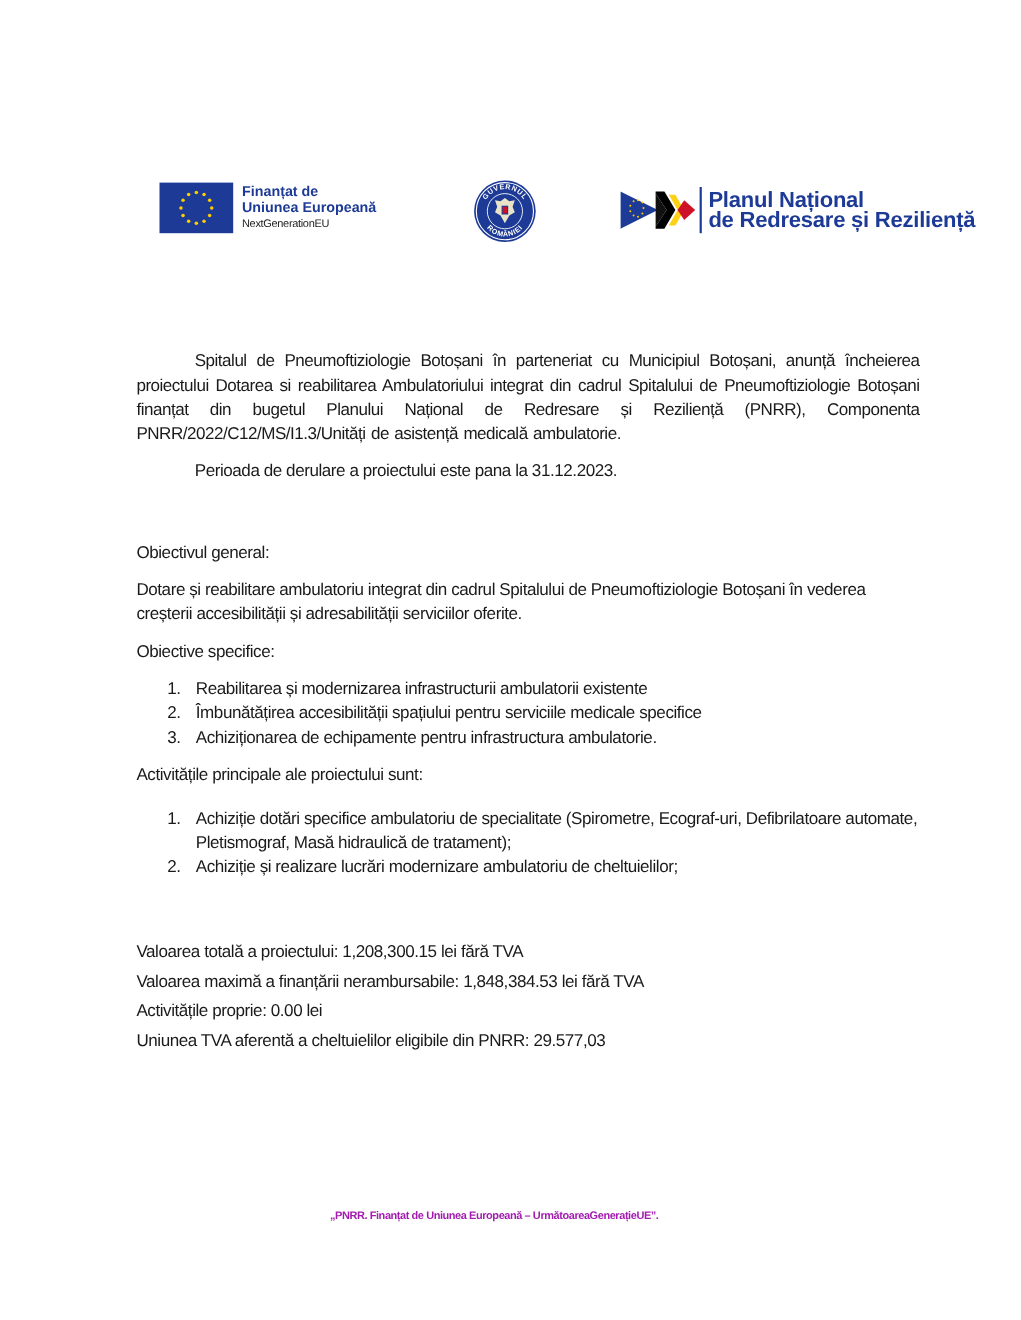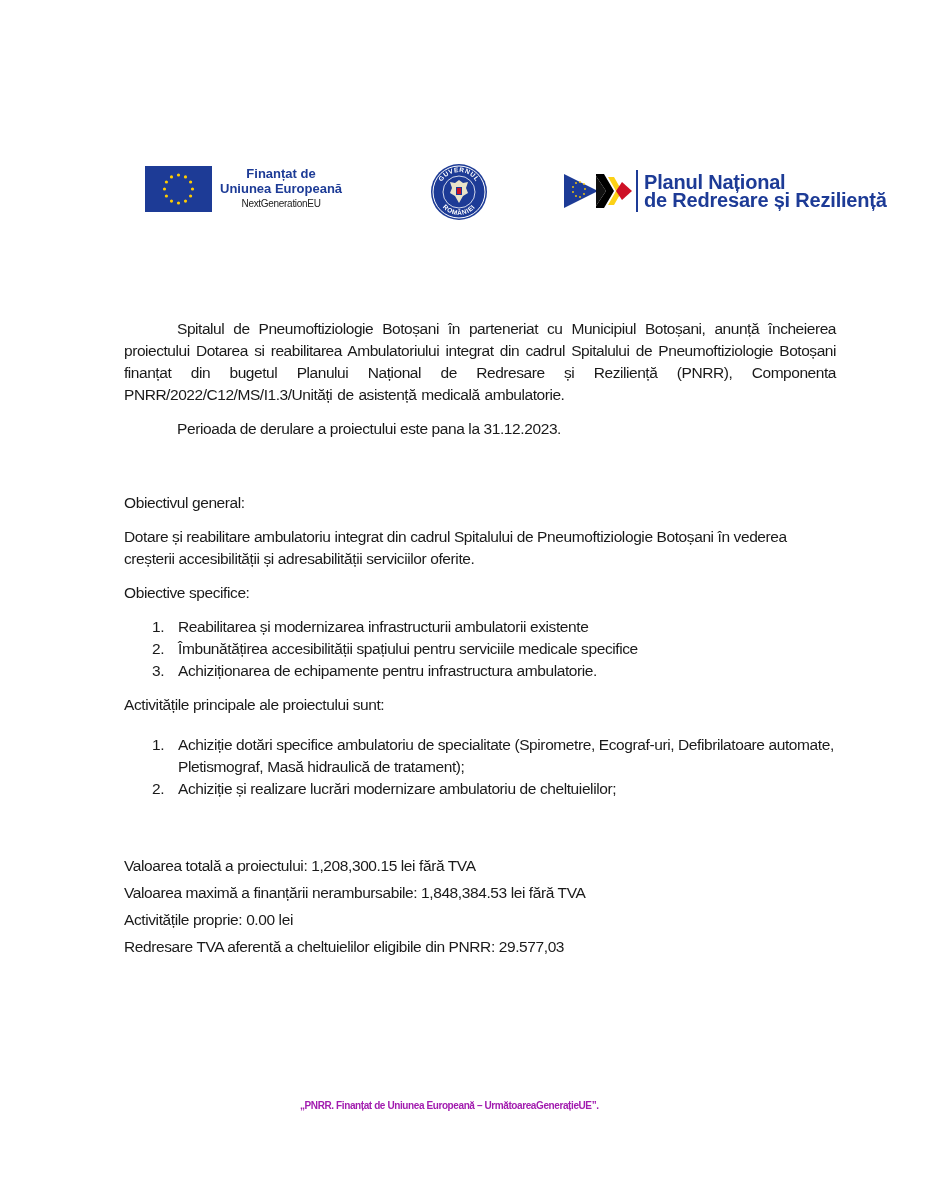--- a/index.html
+++ b/index.html
@@ -27,21 +27,21 @@
     position: absolute;
     left: 145px; top: 166px;
     display: flex; align-items: flex-start;
   }
   .eu-flag {
     width: 67px; height: 46px;
     background: #1d3b96;
     position: relative;
   }
   .eu-flag svg { position: absolute; left: 0; top: 0; }
-  .eu-text { margin-left: 8px; margin-top: 0px; text-align: center; }
+  .eu-text { margin-left: 8px; margin-top: 0px; }
   .eu-line1, .eu-line2 {
     font-family: "Liberation Sans", sans-serif;
     font-weight: bold;
     font-size: 13px;
     line-height: 15px;
     color: #1d3b96;
   }
   .eu-line3 {
     font-family: "Liberation Sans", sans-serif;
     font-size: 10px;
@@ -259,17 +259,17 @@
       <li>
         <span class="num">2.</span>
         <span>Achiziție și realizare lucrări modernizare ambulatoriu de cheltuielilor;</span>
       </li>
     </ol>
 
     <div style="height:52px"></div>
     <p class="value-line">Valoarea totală a proiectului: 1,208,300.15 lei fără TVA</p>
     <p class="value-line">Valoarea maximă a finanțării nerambursabile: 1,848,384.53 lei fără TVA</p>
     <p class="value-line">Activitățile proprie: 0.00 lei</p>
-    <p class="value-line">Redresare TVA aferentă a cheltuielilor eligibile din PNRR: 29.577,03</p>
+    <p class="value-line">Uniunea TVA aferentă a cheltuielilor eligibile din PNRR: 29.577,03</p>
   </div>
 
   <div class="footer-note">„PNRR. Finanțat de Uniunea Europeană – UrmătoareaGenerațieUE”.</div>
 </div>
 
 </body></html>

